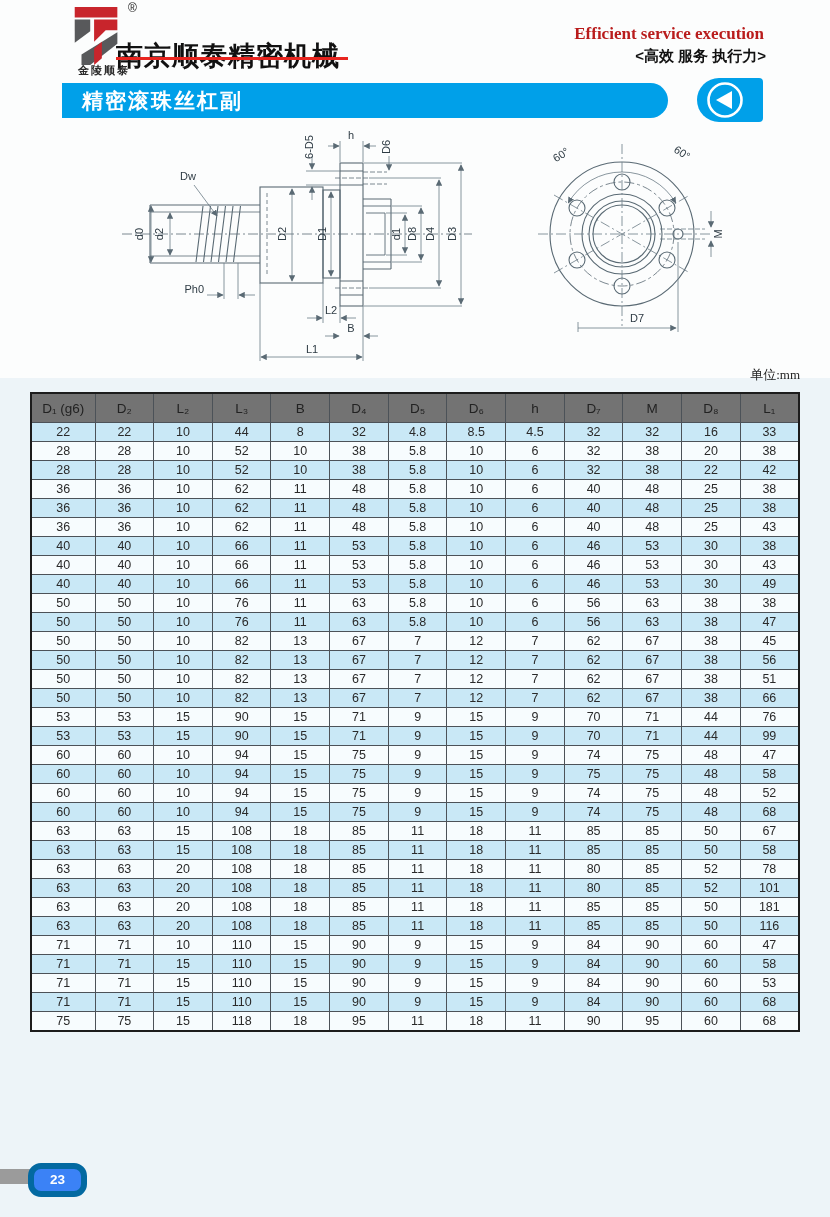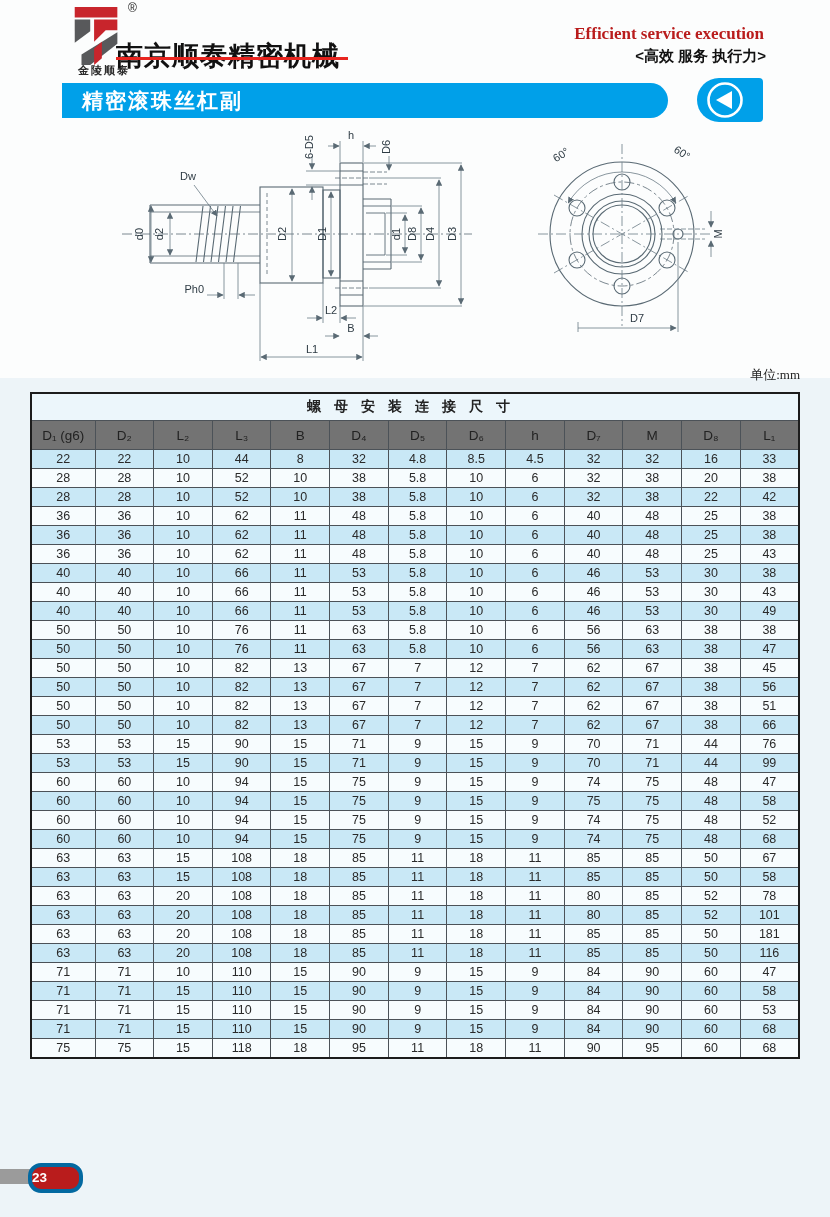--- a/index.html
+++ b/index.html
@@ -41,23 +41,23 @@
   .spec th.title{height:26px;background:#ecf6fb;font-size:14px;letter-spacing:13px;
         font-weight:bold;color:#222;}
   .spec tr.cols th{height:28px;background:#737373;font-weight:normal;font-size:13.5px;color:#222;}
   .spec tbody td{height:18px;font-size:12.5px;color:#2a2a2a;}
   .spec tbody tr:nth-child(odd) td{background:#c9e8f6;}
   .spec tbody tr:nth-child(even) td{background:#f7fcfe;}
 
   
   .gray-pill{position:absolute;left:0;top:1169px;width:46px;height:15px;background:#9b9b9b;
         border-radius:0 8px 8px 0;}
-  .page-pill{position:absolute;left:28px;top:1163px;width:47px;height:22px;background:#b91c1c;
-        border:4px solid #0369a1;border-radius:13px;color:#fff;font-size:13.5px;font-weight:bold;
-        line-height:22px;box-sizing:content-box;}
+  .page-pill{position:absolute;left:28px;top:1163px;width:47px;height:22px;background:#3b82f6;
+        border:6px solid #0369a1;border-radius:13px;color:#fff;font-size:13.5px;font-weight:bold;
+        text-align:center;line-height:22px;box-sizing:content-box;}
   svg text{font-family:"Liberation Sans","DejaVu Sans",sans-serif;}
 </style>
 </head>
 <body>
 
 <div class="page">
   <div class="top-white"></div>
 
   <div class="logo-block">
     <svg class="logo-mark" width="58" height="62" viewBox="0 0 58 64">
@@ -202,23 +202,20 @@
         <col>
         <col>
         <col>
         <col>
         <col>
         <col>
         <col>
         <col>
       </colgroup>
     <thead>
-      <tr>
-        <th class="title" colspan="13">螺母安装连接尺寸</th>
-      </tr>
       <tr class="cols" id="col-row">
           <th>D₁ (g6)</th>
           <th>D₂</th>
           <th>L₂</th>
           <th>L₃</th>
           <th>B</th>
           <th>D₄</th>
           <th>D₅</th>
           <th>D₆</th>
           <th>h</th>

